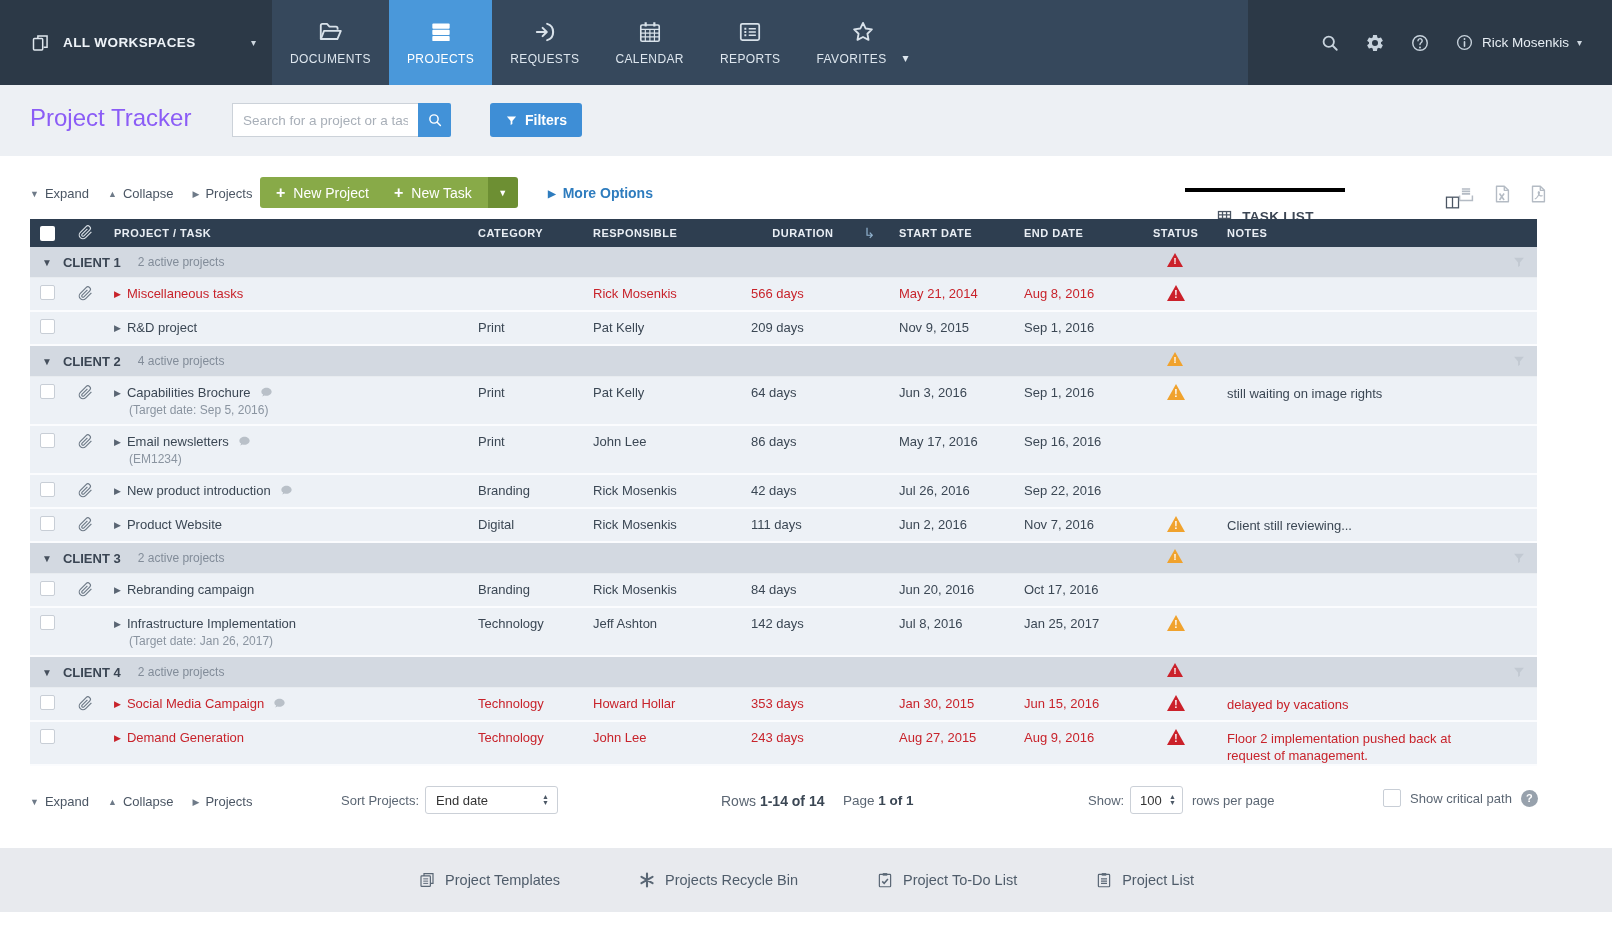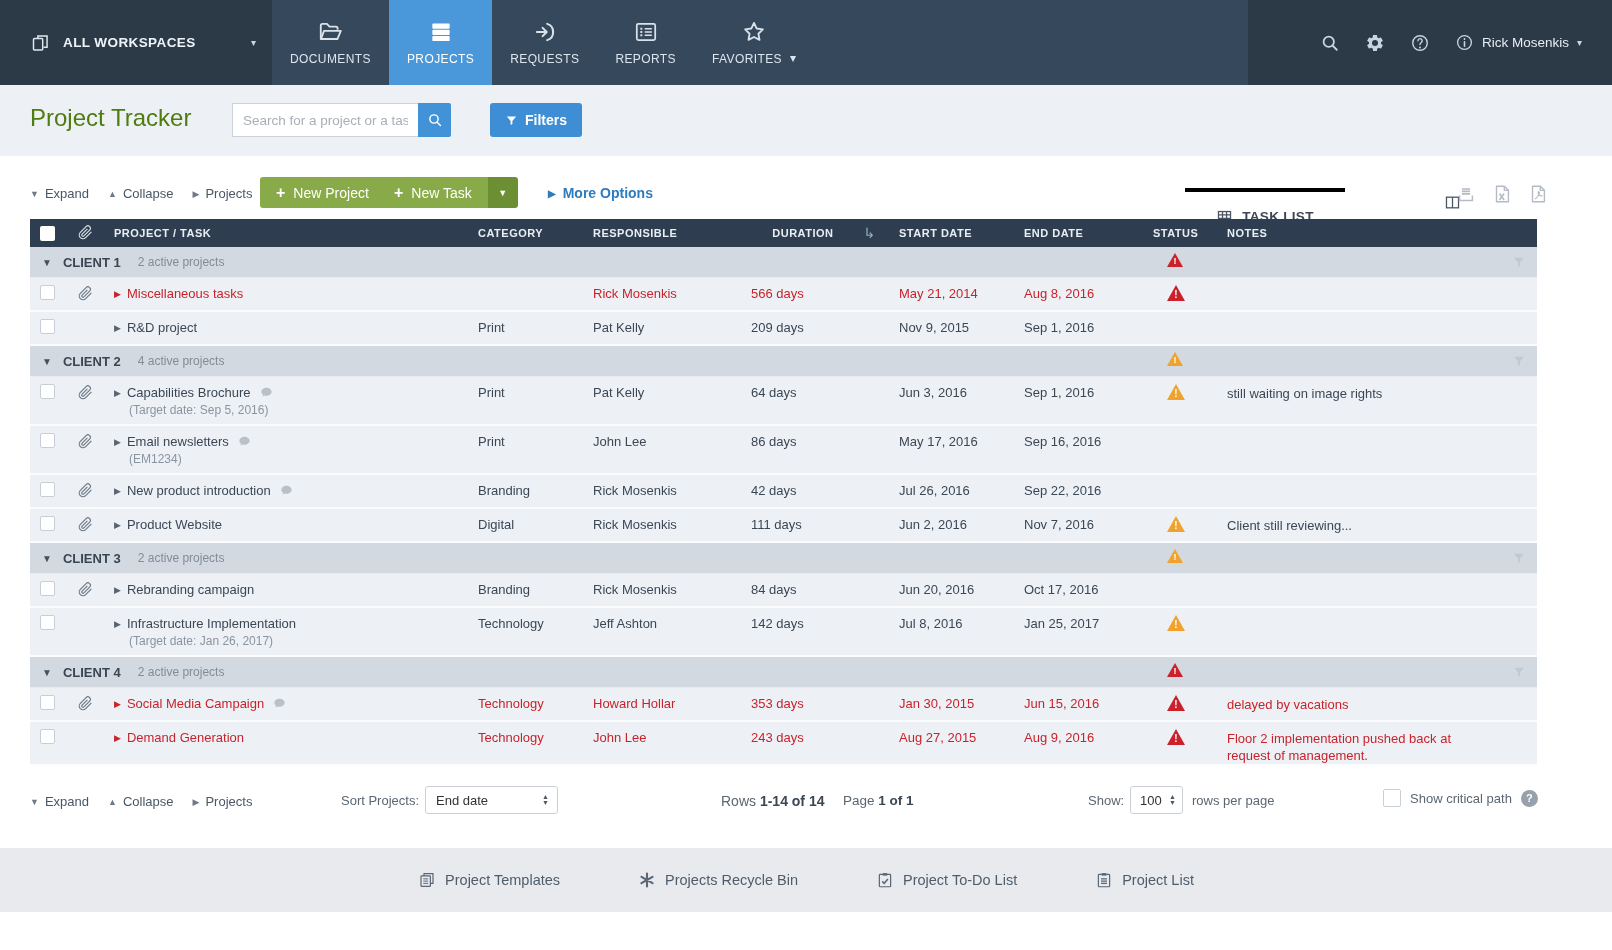--- a/index.html
+++ b/index.html
@@ -27,21 +27,21 @@
   .nav-right{position:absolute;right:0;top:0;height:85px;display:flex;align-items:center;
              gap:25px;padding-right:30px;}
   .nav-right .icn{width:20px;height:20px;color:#c8d3dd;cursor:pointer;}
   .nav-user{display:flex;align-items:center;gap:8px;color:#e6edf3;cursor:pointer;}
   .nav-user .icn{width:19px;height:19px;}
   .nav-user-name{font-size:13.5px;}
   .nav-user .caret{font-size:10px;color:#cdd6df;}
 
   
   .pageheader{position:absolute;top:85px;left:0;width:100%;height:71px;background:#edf0f4;}
-  .page-title{position:absolute;left:30px;top:19px;font-size:24px;color:#4d7c0f;}
+  .page-title{position:absolute;left:30px;top:19px;font-size:24px;color:#8b5cf6;}
   .searchwrap{position:absolute;left:232px;top:18px;height:34px;display:flex;}
   .search-input{width:186px;height:34px;box-sizing:border-box;border:1px solid #ccd2d9;border-right:none;
                 padding:0 10px;font-size:13.5px;color:#333;font-family:inherit;background:#fff;outline:none;}
   .search-input::placeholder{color:#a8afb8;}
   .search-btn{width:33px;height:34px;background:#4292d8;border:none;cursor:pointer;display:flex;
               align-items:center;justify-content:center;border-radius:0 2px 2px 0;}
   .search-btn .icn{width:16px;height:16px;color:#fff;}
   .filters-btn{position:absolute;left:490px;top:18px;height:34px;padding:0 15px;background:#3e8ed6;border:none;
                border-radius:3px;color:#fff;font-size:14px;font-weight:bold;display:flex;align-items:center;
                gap:7px;cursor:pointer;font-family:inherit;}
@@ -186,35 +186,45 @@
           <svg viewBox="0 0 24 24" fill="none" stroke="currentColor" stroke-width="1.9" stroke-linecap="round" stroke-linejoin="round">
             <path d="M14 4.5c3.5 1 5.5 4 5.5 7.5s-2 6.5-5.5 7.5"></path>
             <path d="M4.5 12h8.5"></path>
             <path d="M9.8 8.2L13.6 12l-3.8 3.8"></path>
           </svg>
         </span>
         <span class="nav-label">REQUESTS</span>
       </div>
       <div class="nav-item">
         <span class="icn">
+          <svg viewBox="0 0 24 24" fill="none" stroke="currentColor" stroke-width="1.5">
+            <rect x="3.5" y="5.5" width="17" height="15" rx="1.2"></rect>
+            <path d="M8 3v4M16 3v4" stroke-width="2"></path>
+            <path d="M3.5 9.5h17M3.5 13h17M3.5 16.5h17M7.7 9.5v11M11.9 9.5v11M16.1 9.5v11" stroke-width="1.1"></path>
+          </svg>
+        </span>
+        <span class="nav-label">CALENDAR</span>
+      </div>
+      <div class="nav-item">
+        <span class="icn">
           <svg viewBox="0 0 24 24" fill="none" stroke="currentColor" stroke-width="1.6">
             <rect x="3.5" y="4.5" width="17" height="15" rx="1.5"></rect>
             <path d="M6.8 9h1.8M6.8 12h1.8M6.8 15h1.8" stroke-width="1.7"></path>
             <path d="M10.8 9h6.6M10.8 12h6.6M10.8 15h6.6" stroke-width="1.4"></path>
           </svg>
         </span>
         <span class="nav-label">REPORTS</span>
       </div>
       <div class="nav-item">
         <span class="icn">
           <svg viewBox="0 0 24 24" fill="none" stroke="currentColor" stroke-width="1.7" stroke-linejoin="round">
             <path d="M12 3.6l2.5 5.2 5.7.8-4.1 4 1 5.7-5.1-2.7-5.1 2.7 1-5.7-4.1-4 5.7-.8z"></path>
           </svg>
         </span>
-        <div style="display: flex; align-items: center; gap: 8px;">
+        <div style="display: flex; align-items: center; gap: 16px;">
           <span class="nav-label" style="display: inline;">FAVORITES</span>
           <span style="position:relative;top:-1px" class="nav-label">▾</span>
         </div>
       </div>
     </div>
   <div class="nav-right">
     <span class="icn">
         <svg viewBox="0 0 24 24" fill="none" stroke="currentColor" stroke-width="2.2" stroke-linecap="round">
           <circle cx="10.5" cy="10.5" r="6.2"></circle>
           <path d="M15.3 15.3l4.8 4.8"></path>

